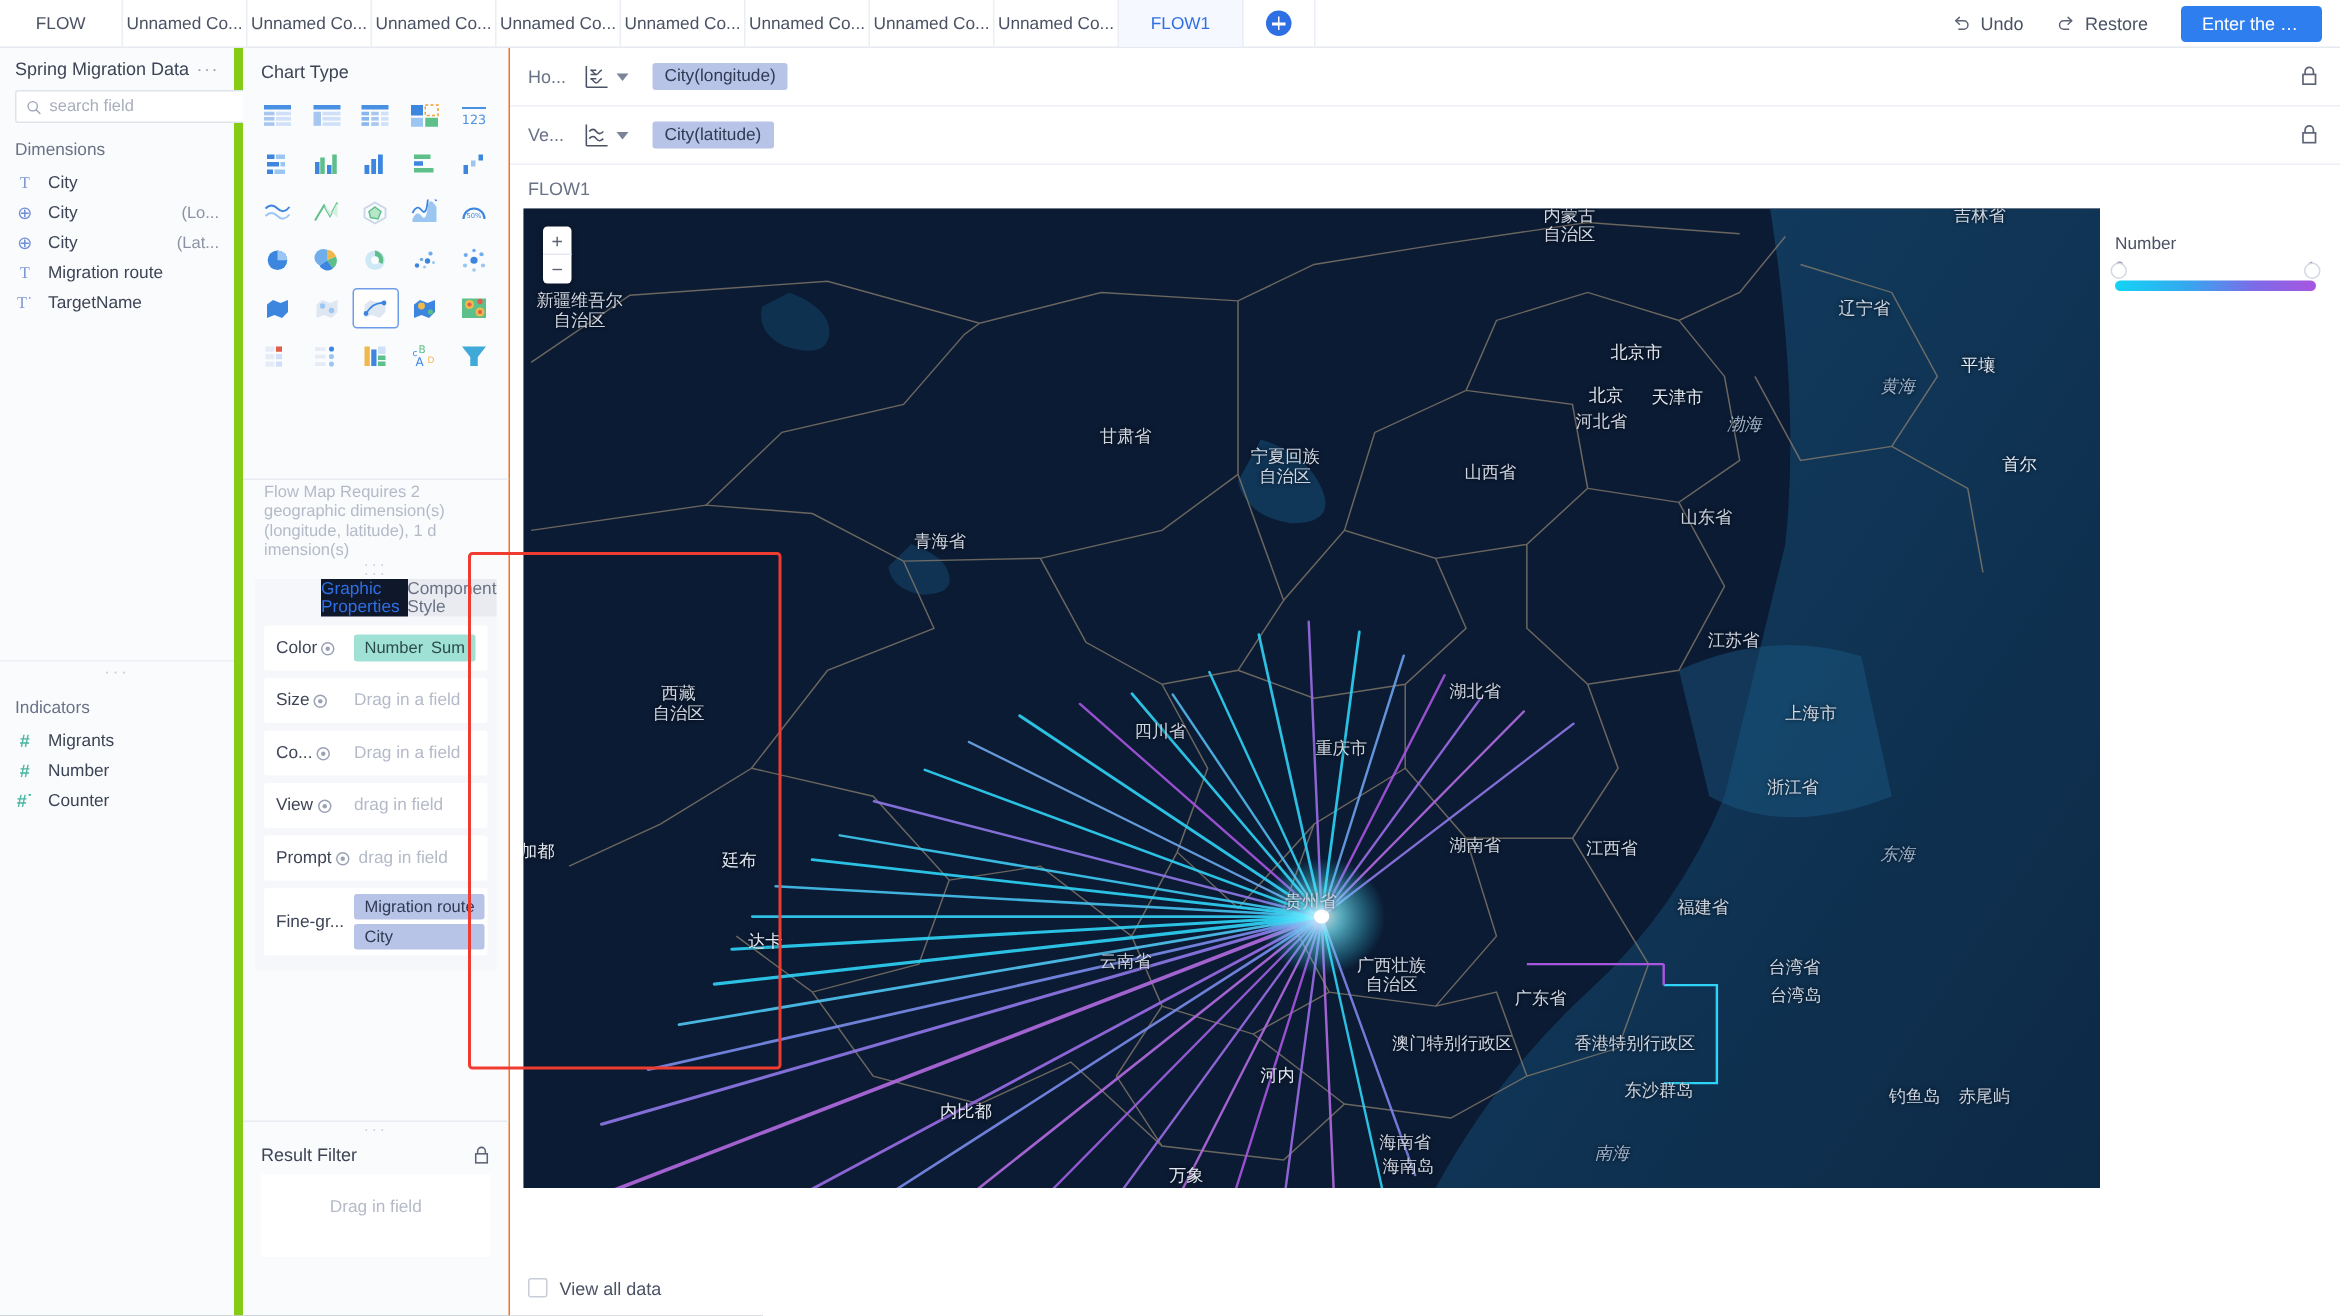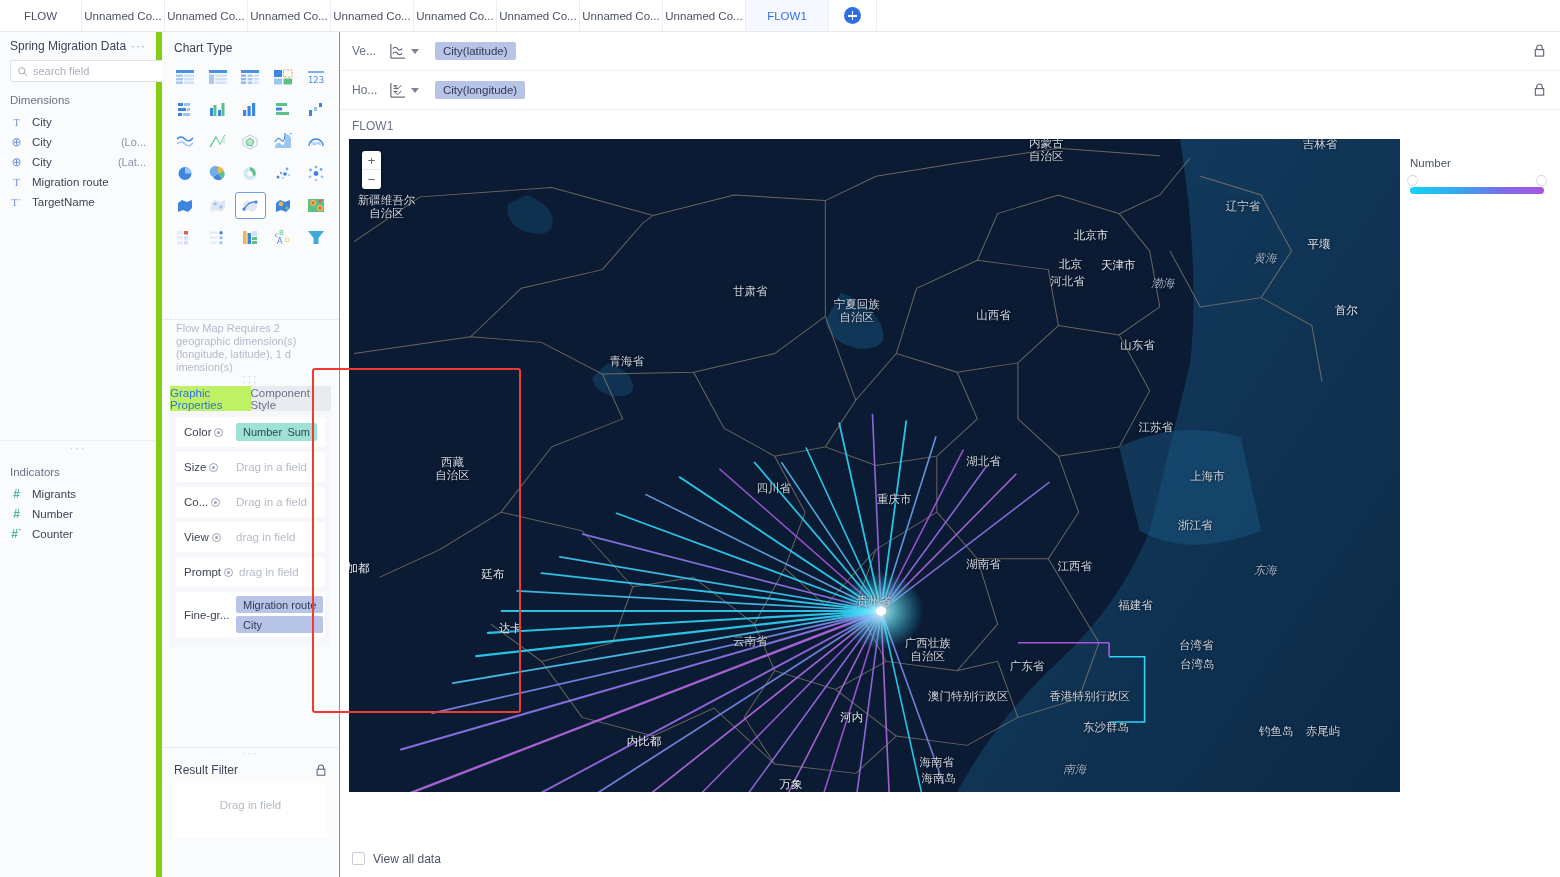--- a/index.html
+++ b/index.html
@@ -133,21 +133,21 @@
 
   .props {
     position: relative; z-index: 2; background: #f6f7fa;
     margin: 0 8px 0 8px; padding-bottom: 10px;
   }
   .prop-tabs { display: flex; }
   .prop-tab {
     flex: 1; height: 25px; display: flex; align-items: center; justify-content: center;
     font-size: 11.5px; cursor: pointer; color: #6a7286;
   }
-  .prop-tab.active { color: #2f6fe4; background: #bef264; }
+  .prop-tab.active { color: #2f6fe4; background: #0f172a; margin-left: 44px; }
   .prop-tab.inactive { background: #e9ebf0; }
   .shelf-list { padding: 6px 6px 0 6px; display: flex; flex-direction: column; gap: 5px; }
   .shelf {
     background: #fff; border-radius: 2px; min-height: 30px;
     display: flex; align-items: center; padding: 4px 8px; gap: 6px;
   }
   .shelf-label {
     font-size: 11.5px; color: #3d4455; display: flex; align-items: center; gap: 3px;
     white-space: nowrap; min-width: 46px;
   }
@@ -293,20 +293,37 @@
           <span>Unnamed Co...</span>
         </div>
       <div class="tab active">
           <span>FLOW1</span>
         </div>
       <div class="tab-add">
         <span class="plus-circle"></span>
       </div>
     </div>
     <div class="topbar-spacer"></div>
+    <div class="topbar-right">
+      <div class="tb-action">
+        <svg width="13" height="13" viewBox="0 0 16 16">
+          <path d="M4 6h6a3.5 3.5 0 0 1 0 7H6" fill="none" stroke="#5b6375" stroke-width="1.2" stroke-linecap="round"></path>
+          <path d="M6.5 3.2 3.4 6l3.1 2.8" fill="none" stroke="#5b6375" stroke-width="1.2" stroke-linecap="round" stroke-linejoin="round"></path>
+        </svg>
+        <span>Undo</span>
+      </div>
+      <div class="tb-action">
+        <svg width="13" height="13" viewBox="0 0 16 16">
+          <path d="M12 6H6a3.5 3.5 0 0 0 0 7h4" fill="none" stroke="#5b6375" stroke-width="1.2" stroke-linecap="round"></path>
+          <path d="M9.5 3.2 12.6 6 9.5 8.8" fill="none" stroke="#5b6375" stroke-width="1.2" stroke-linecap="round" stroke-linejoin="round"></path>
+        </svg>
+        <span>Restore</span>
+      </div>
+      <button class="primary-btn">Enter the da...</button>
+    </div>
   </div>
 
   <div class="body">
 
     <div class="datapane">
       <div class="dp-head">
         <span class="dp-title">Spring Migration Data</span>
         <span class="dots">···</span>
       </div>
       <div class="dp-search">
@@ -706,53 +723,53 @@
         </div>
         <div class="rf-drop">Drag in field</div>
       </div>
 
       <div class="redbox"></div>
     </div>
 
     <div class="main">
 
       <div class="shelfbar">
-        <div class="shelf-row">
-          <span class="shelf-row-label">Ve...</span>
-          <span class="shelf-icon-wrap">
-            <svg width="19" height="17" viewBox="0 0 20 18">
-              <line x1="3" y1="1" x2="3" y2="16" stroke="#4a5264" stroke-width="1.1"></line>
-              <line x1="3" y1="16" x2="18" y2="16" stroke="#4a5264" stroke-width="1.1"></line>
-              <path d="M5 6q3-3 5 0t5 0" fill="none" stroke="#4a5264" stroke-width="1.1"></path>
-              <path d="M5 11q3-3 5 0t5 0" fill="none" stroke="#4a5264" stroke-width="1.1"></path>
-            </svg>
-            <span class="caret-dn"></span>
-          </span>
-          <span class="field-pill">City(latitude)</span>
-          <span class="shelf-row-spacer"></span>
-          <span class="lock-ic">
-            <svg width="13" height="14" viewBox="0 0 14 15">
-              <path d="M4 6V4a3 3 0 0 1 6 0v2" fill="none" stroke="#5b6375" stroke-width="1.2"></path>
-              <rect x="2.5" y="6" width="9" height="7" fill="none" stroke="#5b6375" stroke-width="1.2"></rect>
-            </svg>
-          </span>
-        </div>
         <div class="shelf-row">
           <span class="shelf-row-label">Ho...</span>
           <span class="shelf-icon-wrap">
             <svg width="19" height="17" viewBox="0 0 20 18">
               <line x1="3" y1="1" x2="3" y2="16" stroke="#4a5264" stroke-width="1.1"></line>
               <line x1="3" y1="16" x2="18" y2="16" stroke="#4a5264" stroke-width="1.1"></line>
               <path d="M6 4h4M6 7h4M6 10h4" stroke="#4a5264" stroke-width="1" fill="none"></path>
               <path d="M6 4c2 0 2 3 4 3s2-3 4-3" fill="none" stroke="#4a5264" stroke-width="1"></path>
               <path d="M6 10c2 0 2 3 4 3s2-3 4-3" fill="none" stroke="#4a5264" stroke-width="1"></path>
             </svg>
             <span class="caret-dn"></span>
           </span>
           <span class="field-pill">City(longitude)</span>
+          <span class="shelf-row-spacer"></span>
+          <span class="lock-ic">
+            <svg width="13" height="14" viewBox="0 0 14 15">
+              <path d="M4 6V4a3 3 0 0 1 6 0v2" fill="none" stroke="#5b6375" stroke-width="1.2"></path>
+              <rect x="2.5" y="6" width="9" height="7" fill="none" stroke="#5b6375" stroke-width="1.2"></rect>
+            </svg>
+          </span>
+        </div>
+        <div class="shelf-row">
+          <span class="shelf-row-label">Ve...</span>
+          <span class="shelf-icon-wrap">
+            <svg width="19" height="17" viewBox="0 0 20 18">
+              <line x1="3" y1="1" x2="3" y2="16" stroke="#4a5264" stroke-width="1.1"></line>
+              <line x1="3" y1="16" x2="18" y2="16" stroke="#4a5264" stroke-width="1.1"></line>
+              <path d="M5 6q3-3 5 0t5 0" fill="none" stroke="#4a5264" stroke-width="1.1"></path>
+              <path d="M5 11q3-3 5 0t5 0" fill="none" stroke="#4a5264" stroke-width="1.1"></path>
+            </svg>
+            <span class="caret-dn"></span>
+          </span>
+          <span class="field-pill">City(latitude)</span>
           <span class="shelf-row-spacer"></span>
           <span class="lock-ic">
             <svg width="13" height="14" viewBox="0 0 14 15">
               <path d="M4 6V4a3 3 0 0 1 6 0v2" fill="none" stroke="#5b6375" stroke-width="1.2"></path>
               <rect x="2.5" y="6" width="9" height="7" fill="none" stroke="#5b6375" stroke-width="1.2"></rect>
             </svg>
           </span>
         </div>
       </div>
 

